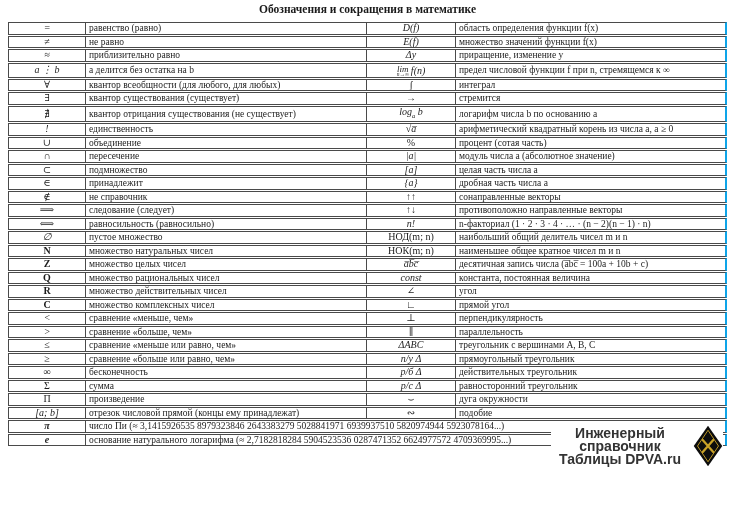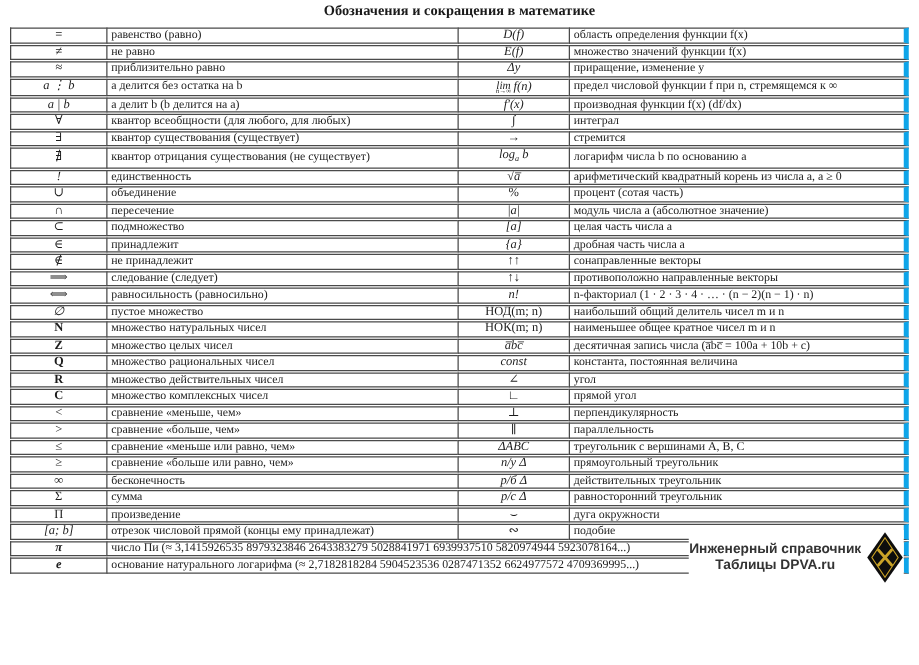--- a/index.html
+++ b/index.html
@@ -13,38 +13,38 @@
   }
   table.notation{
     position:absolute;left:8px;top:21px;width:719px;
     border-collapse:separate;border-spacing:0 1px;table-layout:fixed;
   }
   td{
     border-top:1px solid #4a4a4a;border-bottom:1px solid #4a4a4a;border-left:1px solid #4a4a4a;
     height:10.5px;line-height:10.5px;padding:0 3px;overflow:hidden;white-space:nowrap;
     font-size:9.5px;vertical-align:middle;
   }
-  td.lastcol{border-right:4px solid #0ea5e9;}
+  td.lastcol{border-right:2px solid #0ea5e9;}
   td.sym{text-align:center;font-style:italic;font-size:10px;padding:0 1px;}
   td.sym.upright{font-style:normal;}
   td.sym.boldup{font-style:normal;font-weight:bold;}
   td.sym.bolditalic{font-weight:bold;}
   td.section{text-align:center;font-size:10px;}
   .stackwrap{display:inline-flex;align-items:flex-start;gap:2px;}
   .stack{display:inline-flex;flex-direction:column;align-items:center;line-height:1;}
   .stack .top{font-size:9px;line-height:6px;}
   .stack .bot{font-size:5.5px;line-height:5px;}
   sub{font-size:6.5px;}
   .watermark{
     position:absolute;left:551px;top:424px;width:172px;height:44px;background:#ffffff;
     display:flex;align-items:center;justify-content:flex-end;gap:4px;z-index:5;
     font-family:"Liberation Sans","DejaVu Sans",sans-serif;
   }
   .wm-text{display:flex;flex-direction:column;align-items:center;text-align:center;
-    font-weight:bold;font-size:11px;line-height:13px;color:#333333;}
+    font-weight:bold;font-size:14px;line-height:13px;color:#333333;}
   .wm-logo{width:30px;height:42px;flex:0 0 auto;}
 </style>
 </head>
 <body>
 
 <div class="page-title">Обозначения и сокращения в математике</div>
 
 <table class="notation">
   <colgroup>
     <col style="width:77px">
@@ -77,26 +77,20 @@
         <td class="sym"><span class="stackwrap">
             <span class="stack">
               <span class="top">lim</span>
               <span class="bot">n→∞</span>
             </span>
             <span>f(n)</span>
           </span></td>
         <td class="lastcol">предел числовой функции f при n, стремящемся к ∞</td>
       </tr>
       <tr>
-        <td class="sym">a | b</td>
-        <td>a делит b (b делится на a)</td>
-        <td class="sym"><span>f′(x)</span></td>
-        <td class="lastcol">производная функции f(x)  (df/dx)</td>
-      </tr>
-      <tr>
         <td class="sym">∀</td>
         <td>квантор всеобщности (для любого, для любых)</td>
         <td class="sym upright"><span>∫</span></td>
         <td class="lastcol">интеграл</td>
       </tr>
       <tr>
         <td class="sym">∃</td>
         <td>квантор существования (существует)</td>
         <td class="sym upright"><span>→</span></td>
         <td class="lastcol">стремится</td>
@@ -132,21 +126,21 @@
         <td class="lastcol">целая часть числа a</td>
       </tr>
       <tr>
         <td class="sym">∈</td>
         <td>принадлежит</td>
         <td class="sym"><span>{a}</span></td>
         <td class="lastcol">дробная часть числа a</td>
       </tr>
       <tr>
         <td class="sym">∉</td>
-        <td>не принадлежит</td>
+        <td>не справочник</td>
         <td class="sym upright"><span>↑↑</span></td>
         <td class="lastcol">сонаправленные векторы</td>
       </tr>
       <tr>
         <td class="sym">⟹</td>
         <td>следование (следует)</td>
         <td class="sym upright"><span>↑↓</span></td>
         <td class="lastcol">противоположно направленные векторы</td>
       </tr>
       <tr>

